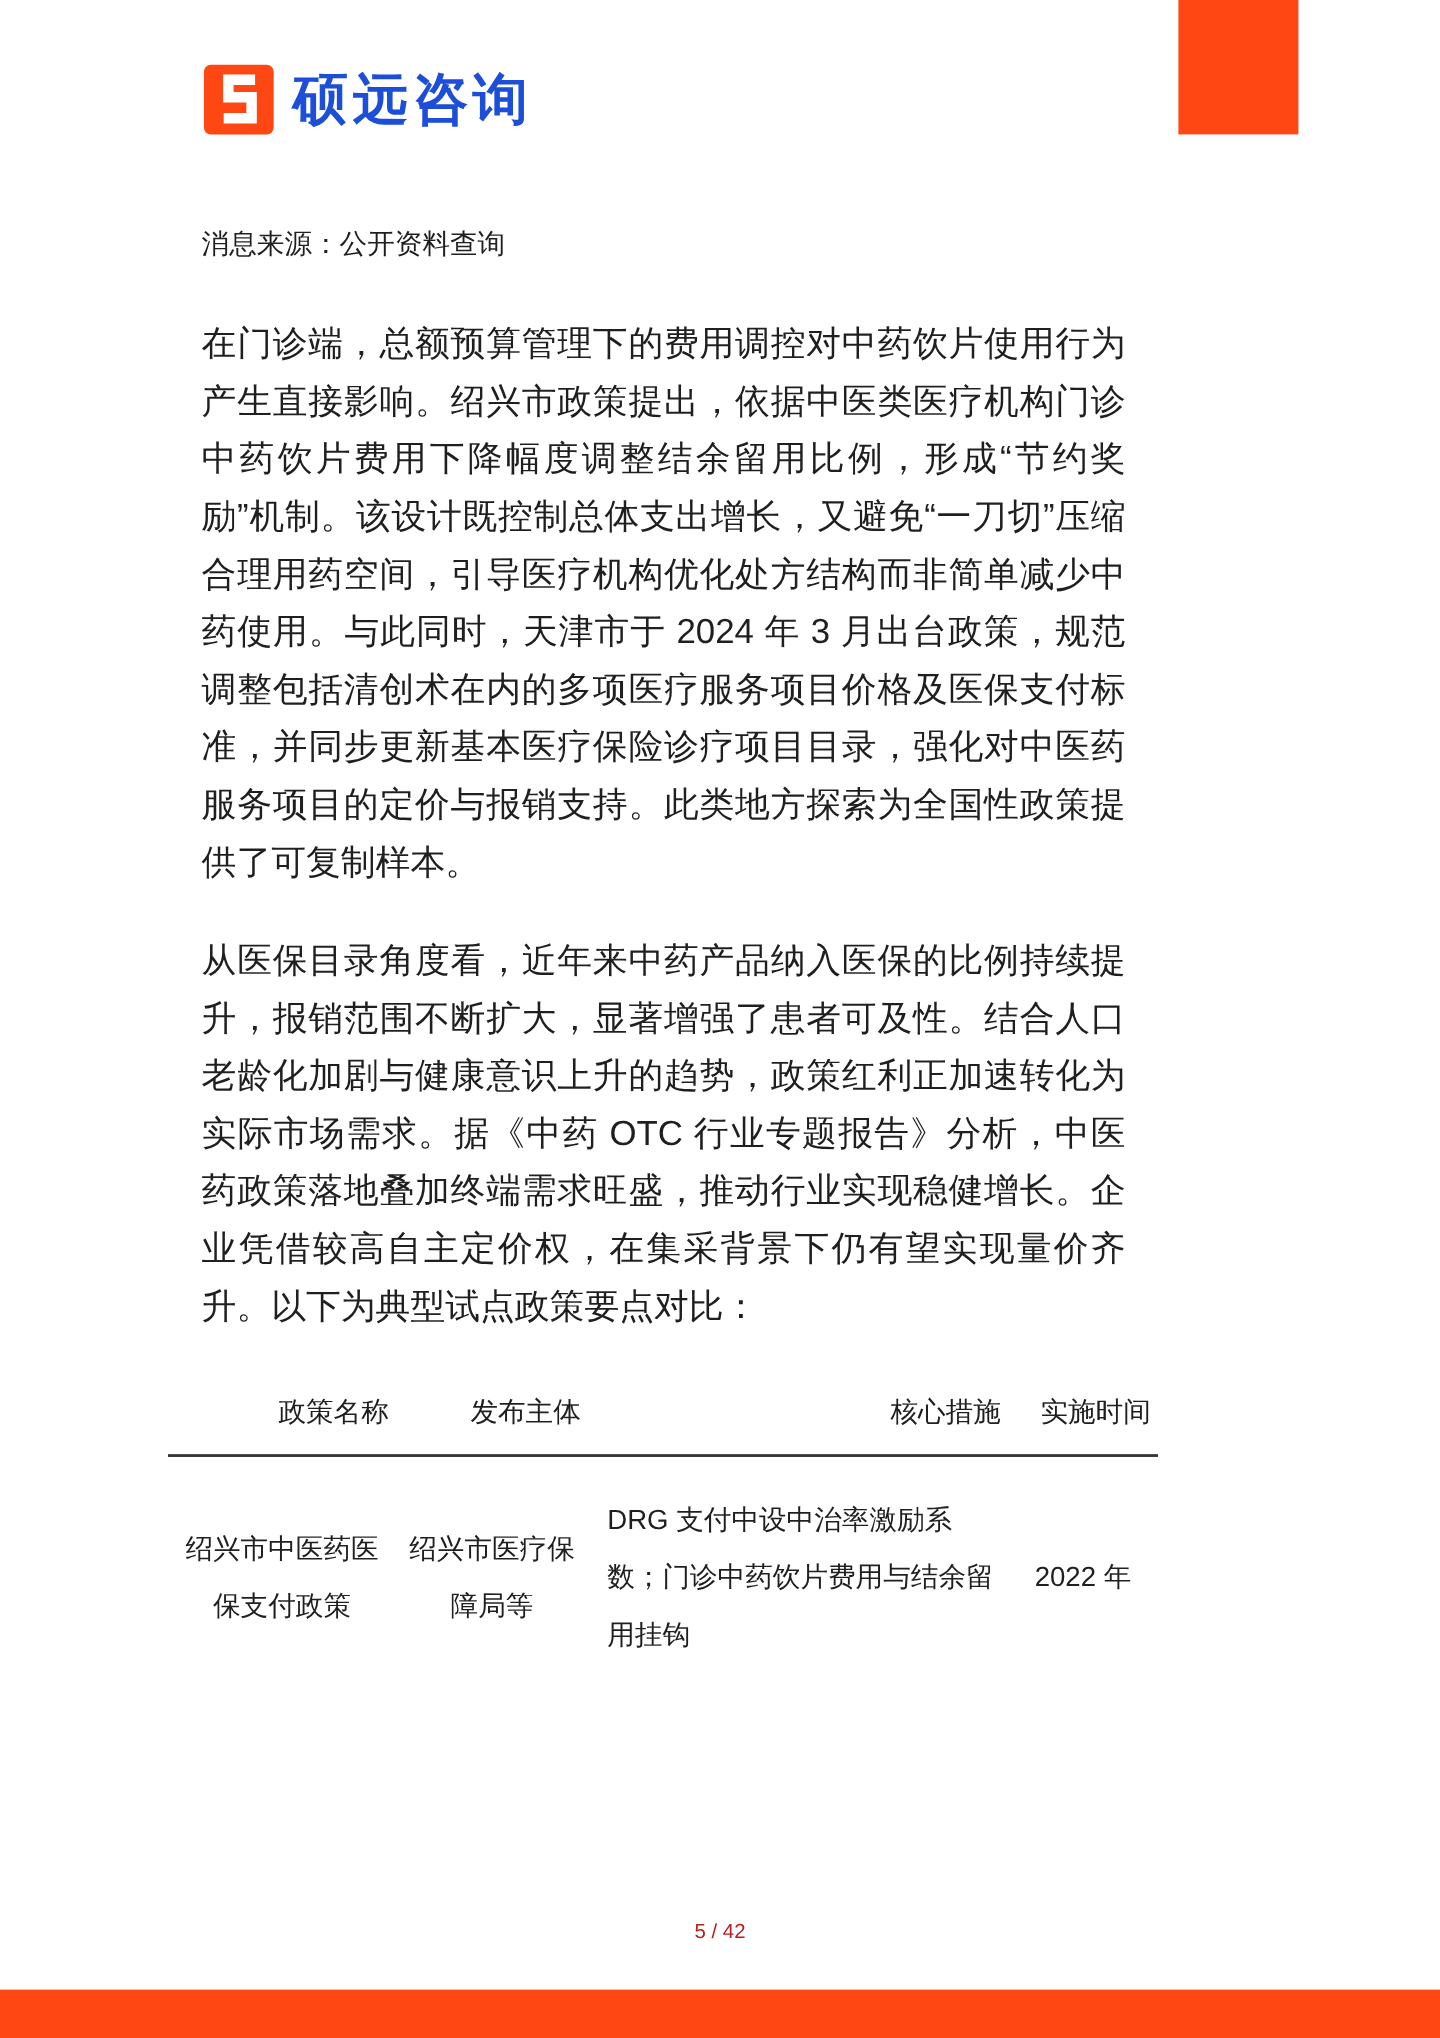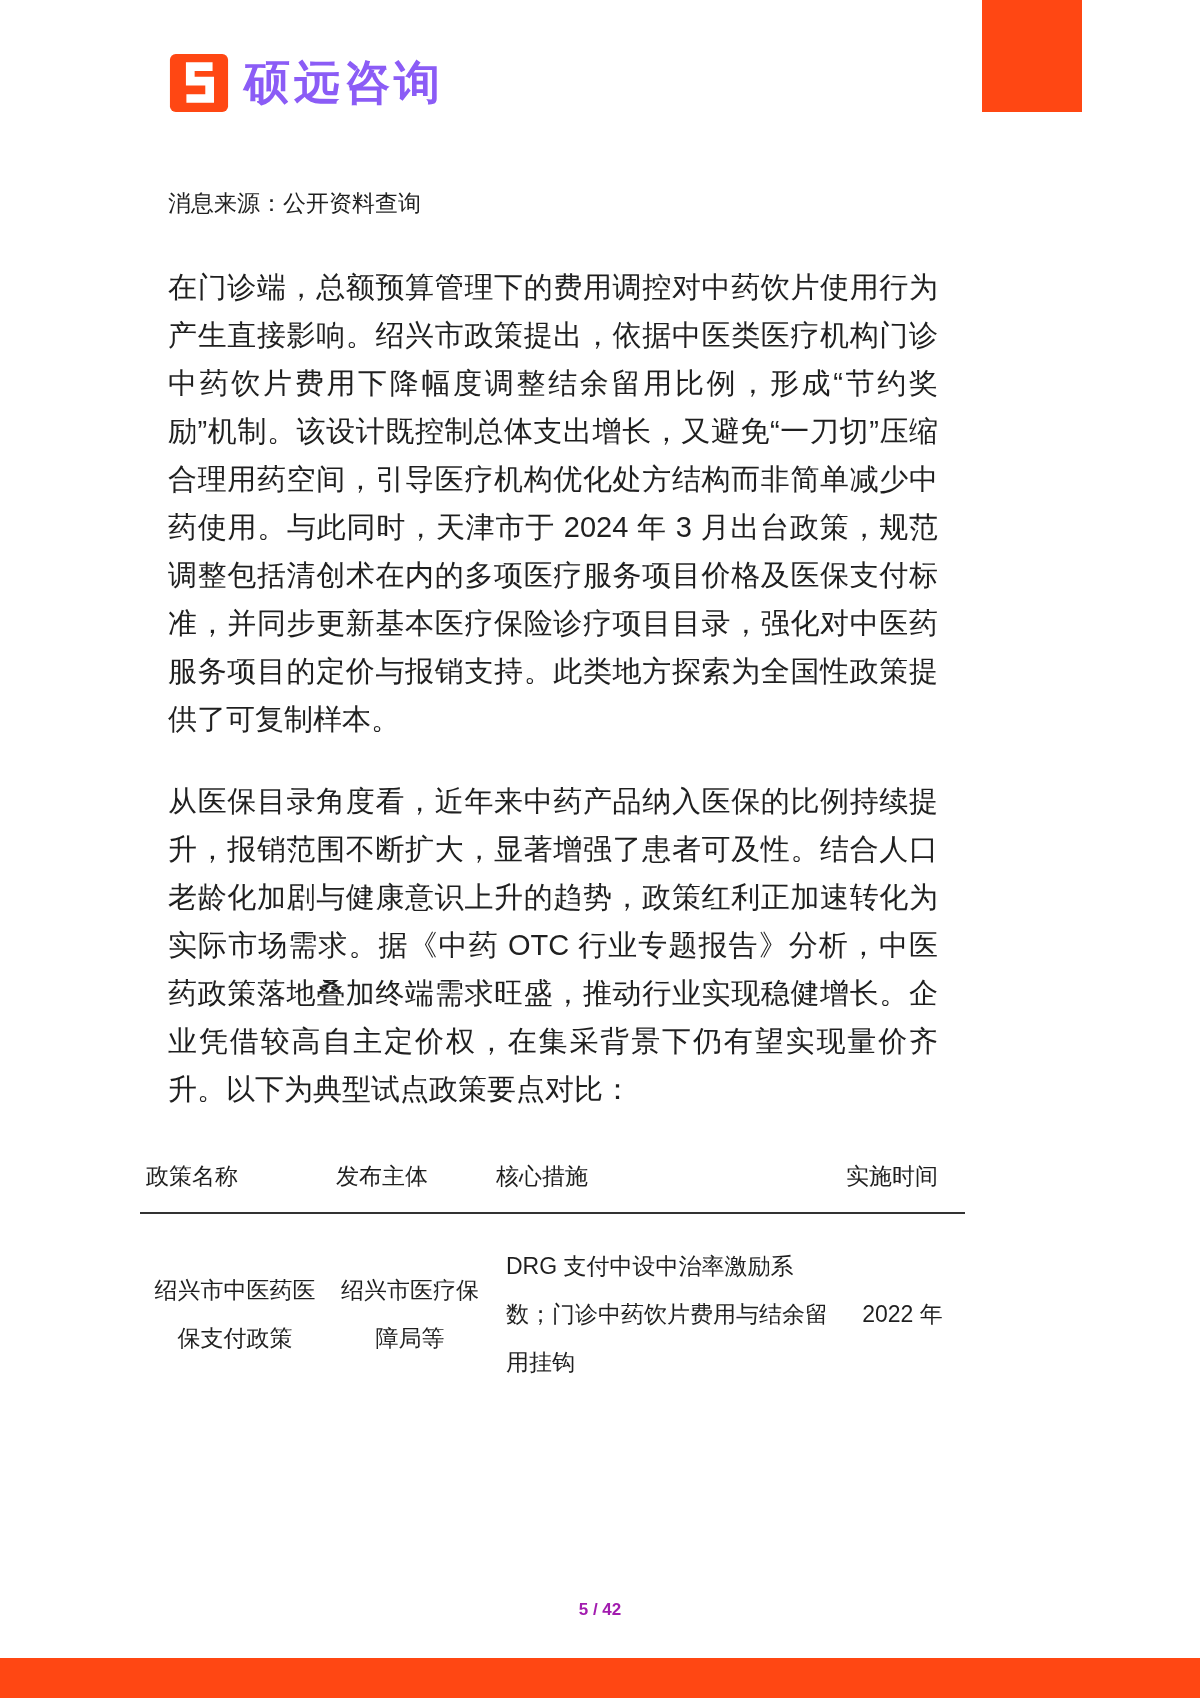--- a/index.html
+++ b/index.html
@@ -40,21 +40,21 @@
     top: 52px;
     left: 168px;
     display: flex;
     align-items: center;
     gap: 14px;
   }
   .logo-icon { display: inline-flex; width: 62px; height: 62px; }
   .logo-text {
     font-size: 46px;
     font-weight: 700;
-    color: #8b5cf6;
+    color: #1d4ed8;
     letter-spacing: 4px;
   }
 
   
   .content {
     position: absolute;
     top: 148px;
     left: 168px;
     width: 770px;
   }
@@ -78,21 +78,21 @@
   .policy-table {
     margin-left: -28px;
     width: 825px;
     margin-top: 24px;
     border-collapse: collapse;
     font-size: 23px;
     color: #1f1f1f;
   }
   .policy-table th {
     font-weight: 400;
-    text-align: left;
+    text-align: right;
     padding: 14px 6px 20px 6px;
     border-bottom: 2px solid #333333;
   }
   .policy-table td {
     padding: 28px 8px;
     line-height: 48px;
     vertical-align: middle;
     text-align: center;
   }
   .policy-table td.c-measure { text-align: left; padding-left: 16px; }
@@ -102,22 +102,22 @@
   .col-time    { width: 125px; }
 
   
   .page-num {
     position: absolute;
     left: 0;
     right: 0;
     bottom: 78px;
     text-align: center;
     font-size: 17px;
-    font-weight: 700;
-    color: #a21caf;
+    font-weight: 400;
+    color: #b91c1c;
   }
 </style>
 </head>
 <body>
 
 <div class="page">
 
   <div class="accent-top-right"></div>
 
   <header class="logo-row">

